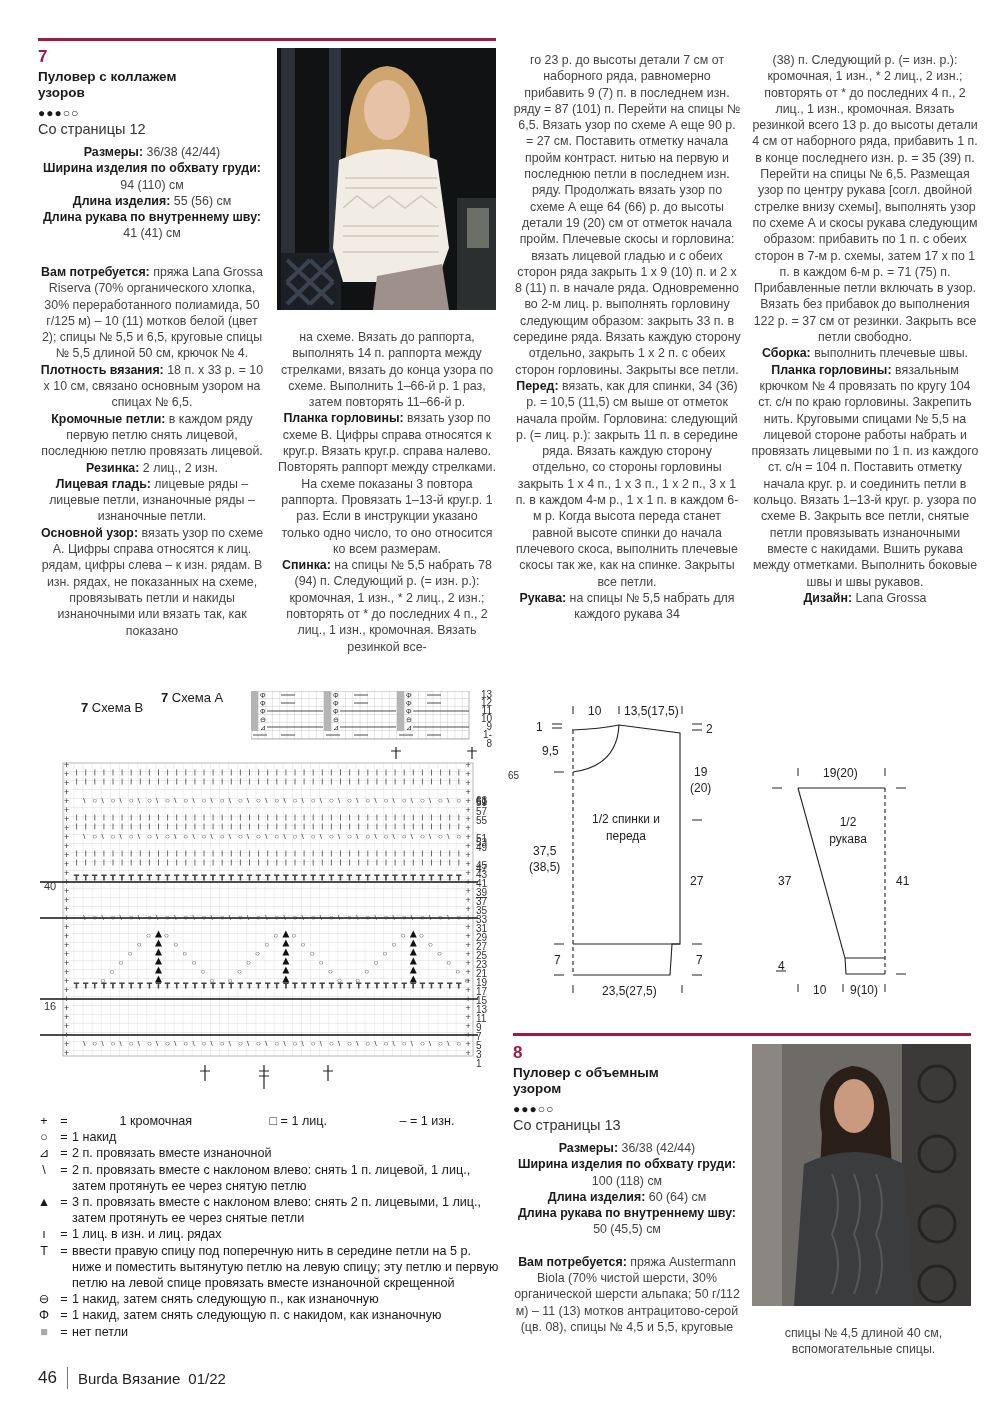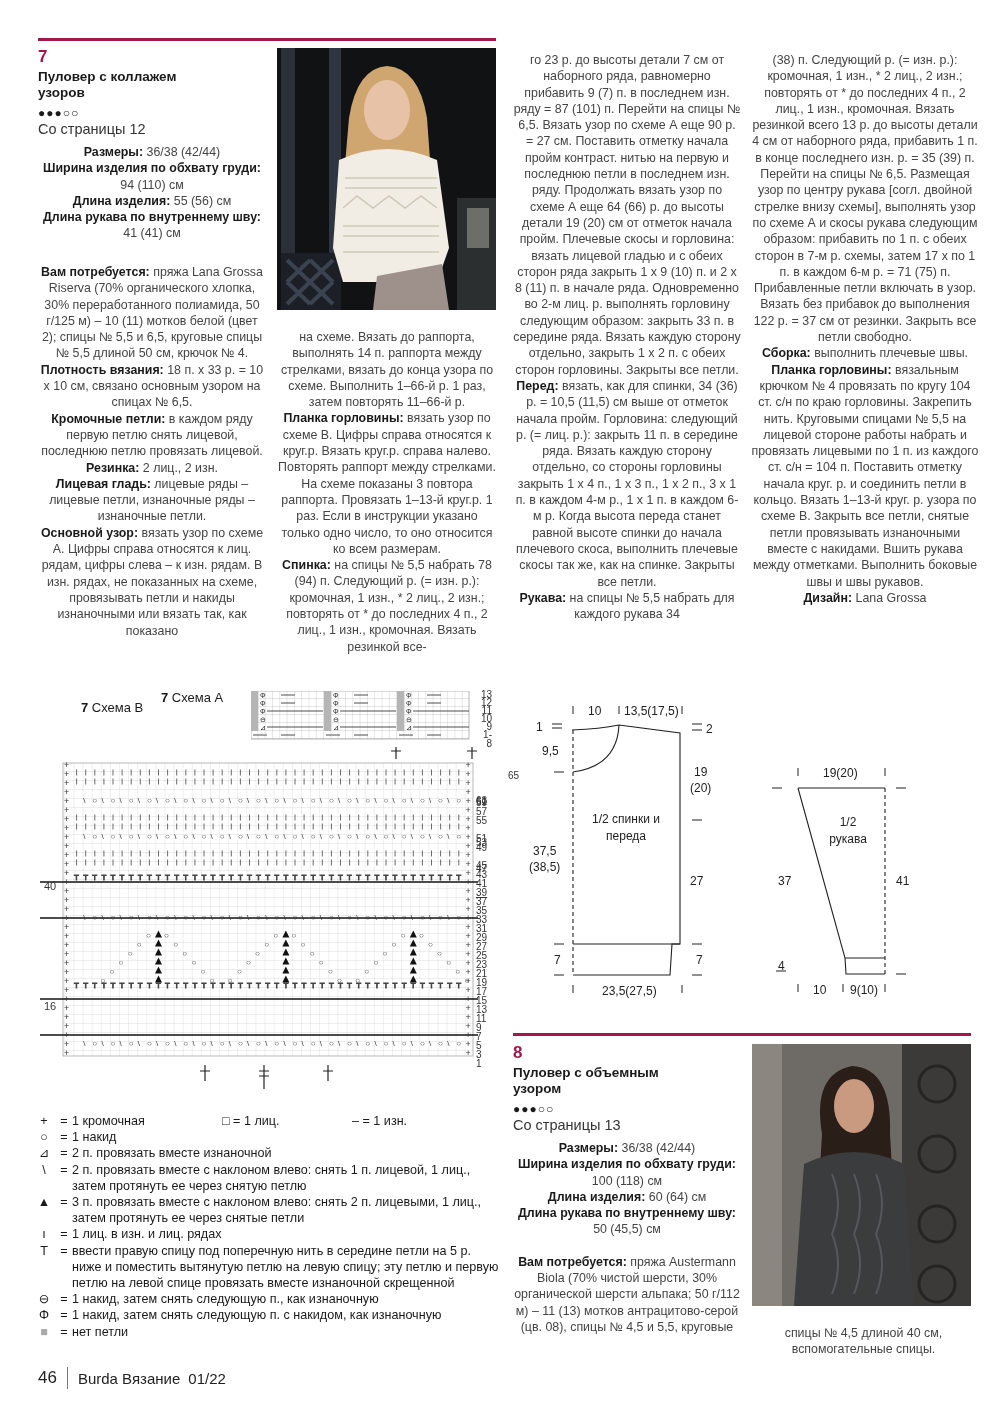--- a/index.html
+++ b/index.html
@@ -850,21 +850,21 @@
     <div style="position: absolute; top: 286px; left: 0px;">3</div>
     <div style="position: absolute; top: 295px; left: 0px;">1</div>
   </div>
 <div class="abs rownum" style="left:44px;top:882px;font-size:11px;">40</div>
 <div class="abs rownum" style="left:44px;top:1002px;font-size:11px;">16</div>
 
 <div class="abs legend" id="legend" style="left:32px;top:1113px;width:470px;">
     <div class="row">
       <span class="sym">+</span>
       <span class="eq">=</span>
-      <span class="def" style="display: flex;">
+      <span class="def" style="display: flex; justify-content: center;">
         <span style="width: 150px;">1 кромочная</span>
         <span style="width: 130px;">□ = 1 лиц.</span>
         <span>– = 1 изн.</span>
       </span>
     </div>
     <div class="row">
       <span class="sym">○</span>
       <span class="eq">=</span>
       <span class="def">1 накид</span>
     </div>

